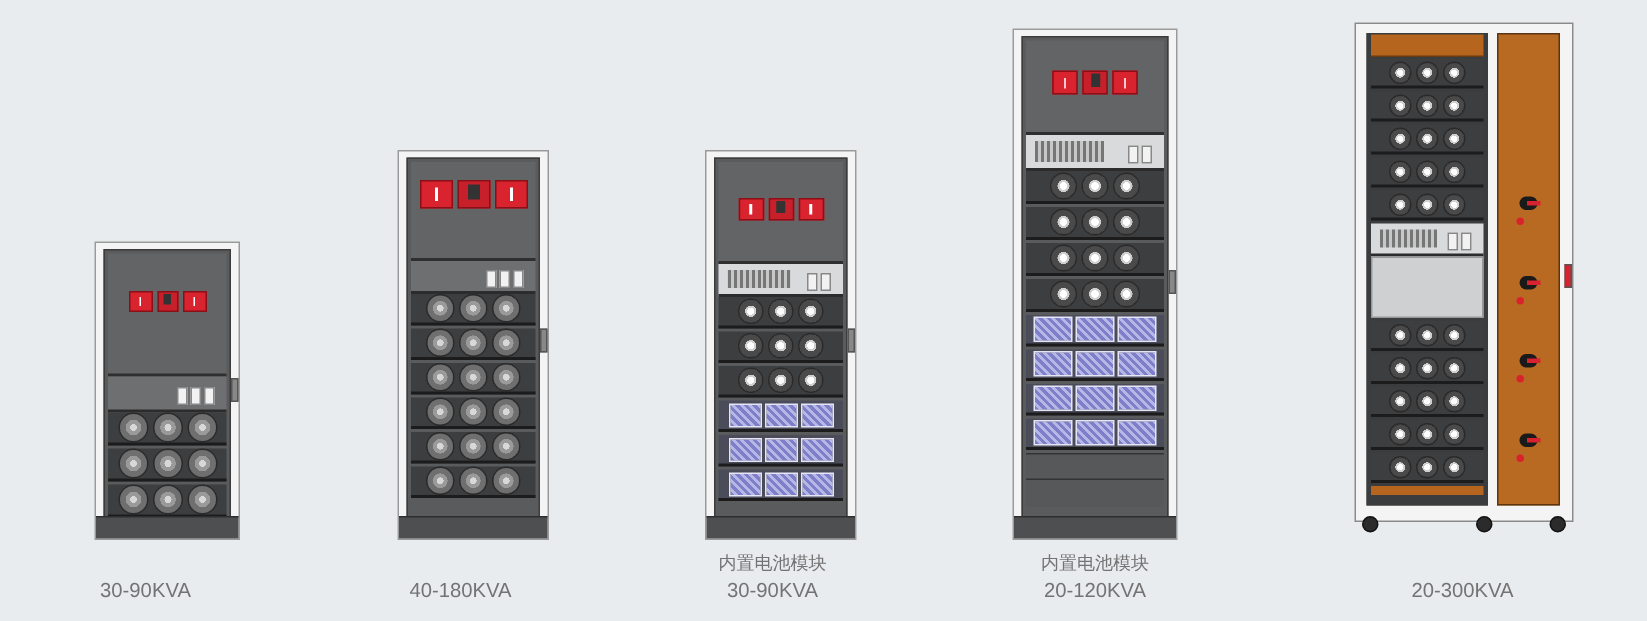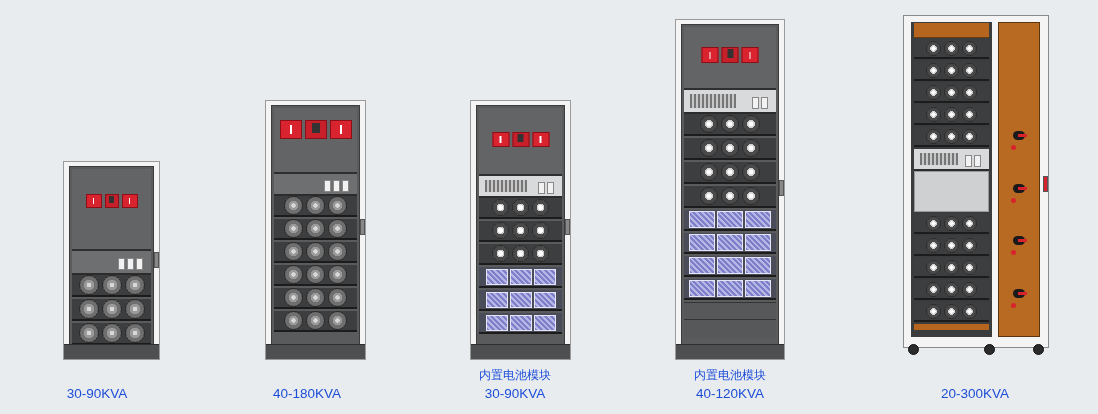--- a/index.html
+++ b/index.html
@@ -25,21 +25,21 @@
   .batt{position:absolute;left:2px;right:2px;background:#4b4c5a;border-bottom:2px solid #1c1c1c;display:flex;justify-content:center;align-items:center;gap:2px;box-sizing:border-box;}
   .cell{background:repeating-linear-gradient(45deg,#7e7fc8 0 2px,#b5b7e6 2px 4px);border:1px solid #e5e5f5;box-sizing:border-box;}
   .blank{position:absolute;left:2px;right:2px;background:#575859;border-top:1px solid #333;}
   .greypanel{position:absolute;left:2px;right:2px;background:#cfd0d2;border:1px solid #999;box-sizing:border-box;}
   .orange{background:#b5651d;}
   .side{position:absolute;background:#b86a22;border:1px solid #5a3510;box-sizing:border-box;}
   .knob{position:absolute;width:12px;height:9px;border-radius:5px;background:#1a1a1a;}
   .knob::after{content:"";position:absolute;left:5px;top:3px;width:9px;height:3px;background:#d8232e;}
   .dot{position:absolute;width:5px;height:5px;border-radius:50%;background:#d8232e;}
   .wheel{position:absolute;bottom:-8px;width:9px;height:9px;border-radius:50%;background:#2b2b2b;border:1px solid #111;}
-  .label{position:absolute;font-size:13.5px;color:#1d4ed8;text-align:left;white-space:nowrap;transform:translateX(-50%);}
+  .label{position:absolute;font-size:13.5px;color:#737373;text-align:left;white-space:nowrap;transform:translateX(-50%);}
   .sub{font-size:12px;}
   .handle{position:absolute;width:3px;height:14px;background:#888;border:1px solid #555;}
 </style>
 </head>
 <body>
 
 <div class="product">
   <div class="cab" style="left:63px;top:161px;width:97px;height:199px;">
     <div class="frame">
       <div class="toppanel" style="top:2px;height:80px;">
@@ -242,21 +242,21 @@
           <div class="cell" style="width:26px;height:17px"></div>
           <div class="cell" style="width:26px;height:17px"></div>
         </div>
       <div class="blank" style="top:277px;height:16px;"></div>
       <div class="blank" style="top:294px;height:18px;"></div>
     </div>
     <div class="handle" style="right:0px;top:160px;"></div>
     <div class="plinth"></div>
   </div>
   <div class="label sub" style="left:730px;top:367px;">内置电池模块</div>
-  <div class="label" style="left:730px;top:386px;">40-120KVA</div>
+  <div class="label" style="left:730px;top:386px;">20-120KVA</div>
 </div>
 
 <div class="product">
   <div class="cab" style="left:903px;top:15px;width:146px;height:333px;border-color:#8a8a8a;">
     <div class="frame" style="left:7px;right:56px;top:6px;bottom:10px;background:#3b3c3e;">
       <div class="toppanel orange" style="top:0;height:14px;border-bottom:1px solid #6a3a10;"></div>
       <div class="mod" style="top:16px;height:20px;">
           <div class="fan bright" style="width:13px;height:13px"></div>
           <div class="fan bright" style="width:13px;height:13px"></div>
           <div class="fan bright" style="width:13px;height:13px"></div>

